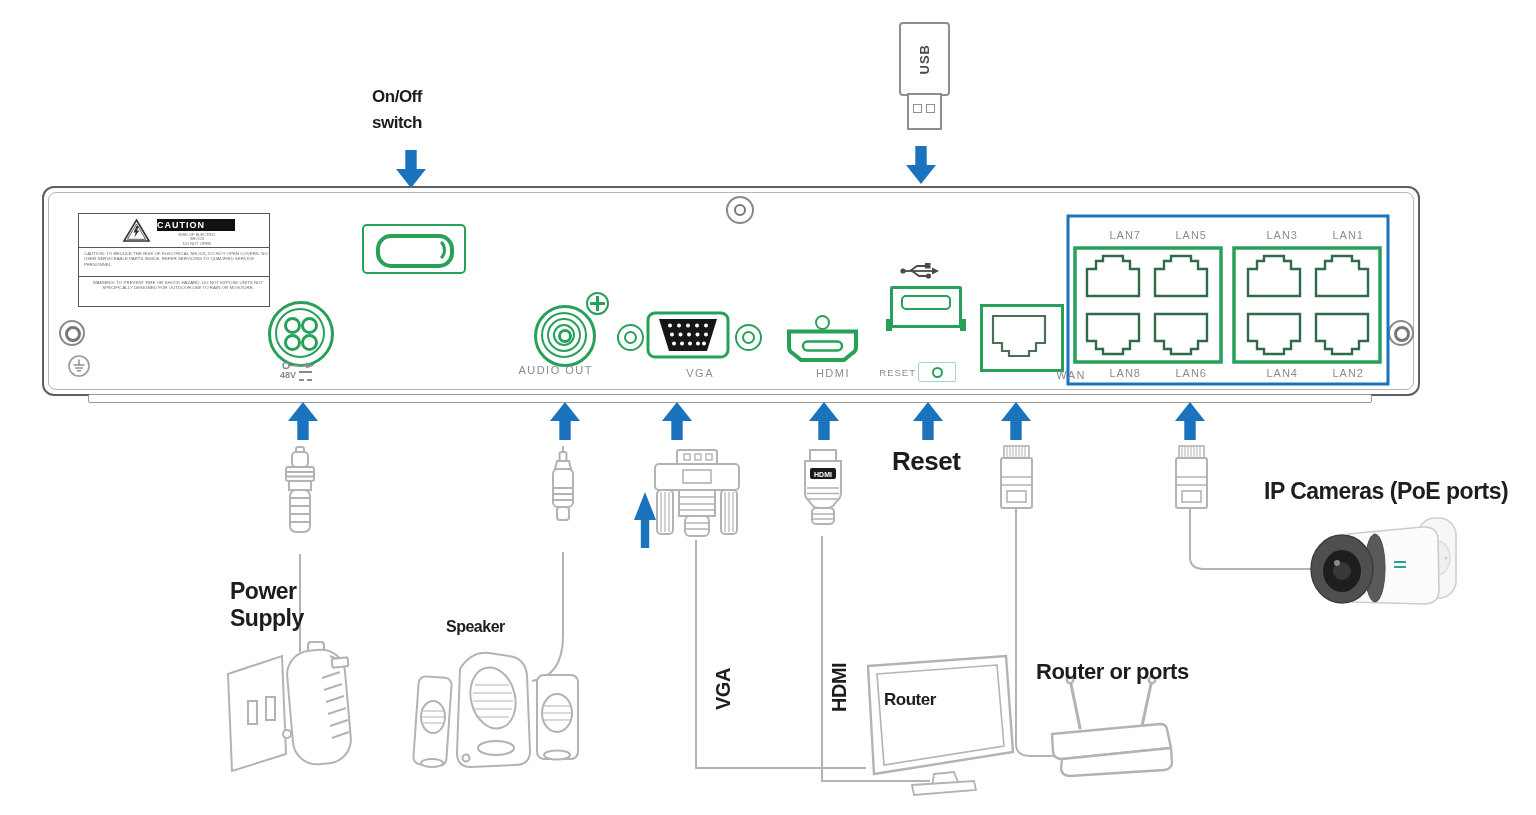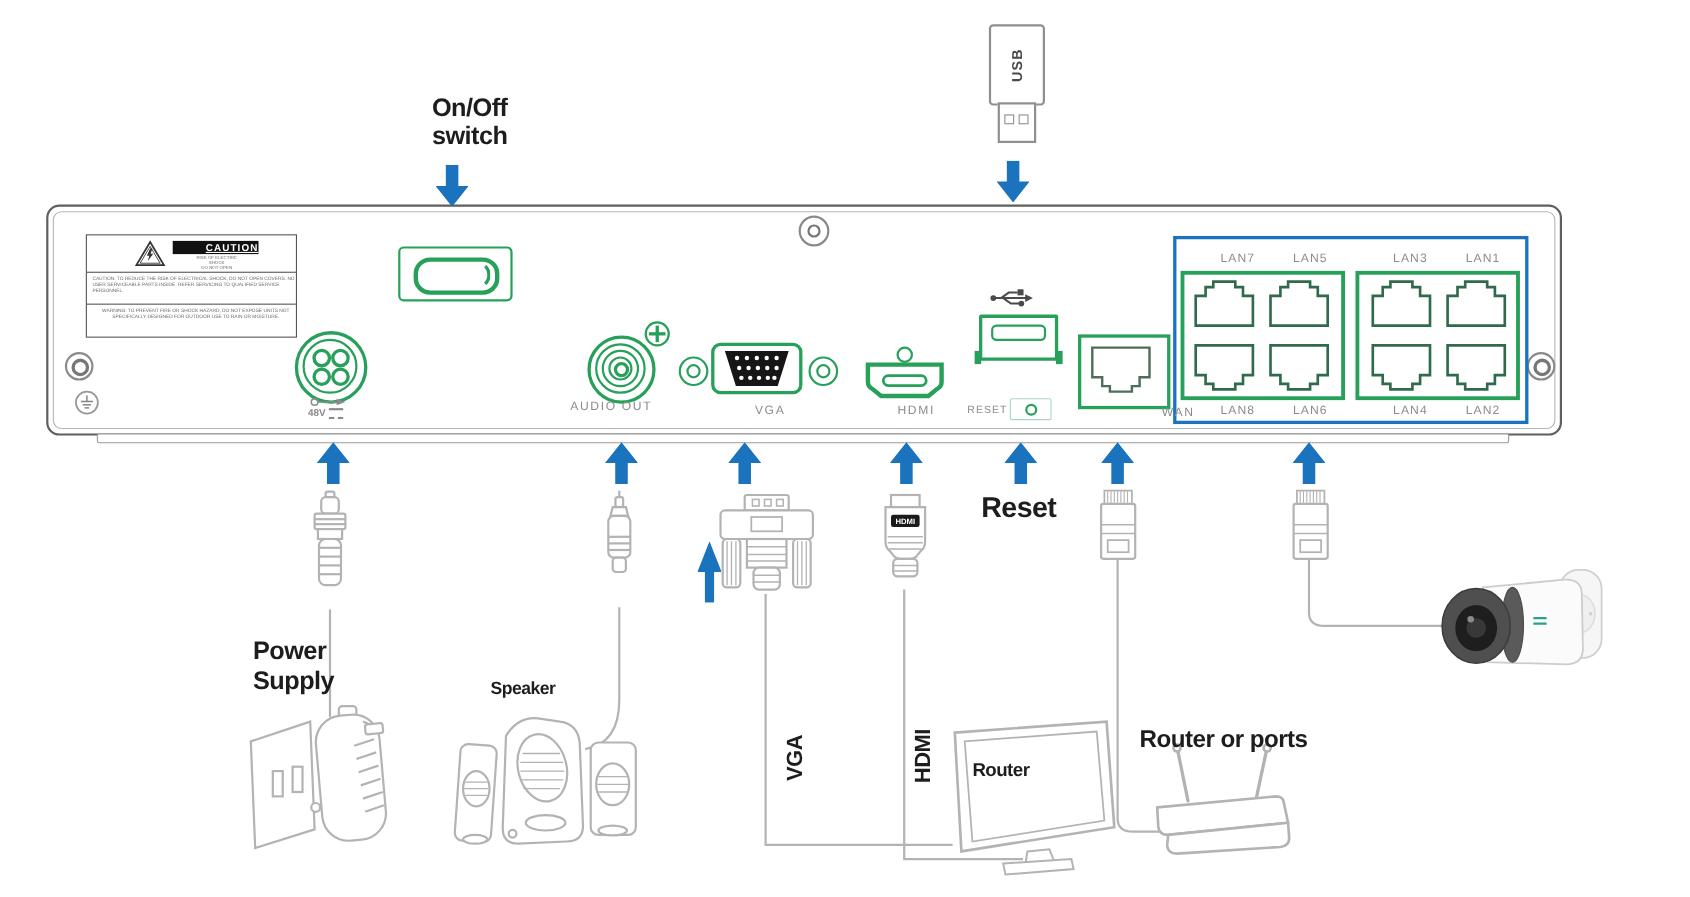--- a/index.html
+++ b/index.html
@@ -9,21 +9,21 @@
   svg{position:absolute;overflow:visible;}
   
   .chassis{left:42px;top:186px;width:1374px;height:206px;border:2px solid #5f5f5f;border-radius:12px;background:#fff;z-index:1;}
   .chassis-inner{position:absolute;left:4px;top:4px;right:4px;bottom:4px;border:1px solid #b5b5b5;border-radius:8px;}
   .chassis-lip{left:88px;top:394px;width:1282px;height:7px;border:1.5px solid #9a9a9a;border-radius:2px;background:#fff;z-index:1;}
   .screw-outer{width:22px;height:22px;border:2px solid #8a8a8a;border-radius:50%;z-index:2;background:#fff;}
   .screw-inner{position:absolute;left:4px;top:4px;width:10px;height:10px;border:3px solid #777;border-radius:50%;}
   
   .caution{left:78px;top:213px;width:190px;height:92px;border:1.5px solid #555;background:#fff;z-index:2;}
   .c-bar{position:absolute;left:78px;top:5px;width:78px;height:12px;background:#111;color:#fff;
-         font-size:9px;font-weight:bold;text-align:right;line-height:12px;letter-spacing:1px;text-decoration:underline;}
+         font-size:9px;font-weight:bold;text-align:left;line-height:12px;letter-spacing:1px;}
   .c-sub{position:absolute;left:66px;top:18px;width:104px;text-align:center;color:#666;
          font-size:8px;line-height:1.15;transform:scale(.5);transform-origin:50% 0;white-space:pre-line;}
   .c-div1{position:absolute;left:0;top:33px;width:100%;border-top:1px solid #555;}
   .c-div2{position:absolute;left:0;top:62px;width:100%;border-top:1px solid #555;}
   .t6{position:absolute;font-size:8px;line-height:1.25;transform:scale(.55);transform-origin:0 0;color:#6b6b6b;width:178%;}
   
   .gring{border-style:solid;border-color:var(--green);border-radius:50%;position:absolute;background:transparent;}
   .portlbl{position:absolute;color:var(--label-gray);font-size:11px;letter-spacing:1.5px;text-align:right;z-index:3;}
   
   .arr{position:absolute;width:30px;height:38px;background:var(--blue);z-index:4;}
@@ -400,24 +400,25 @@
   <div class="arr arr-dn" style="left:396px;top:150px;"></div>
   <div class="arr arr-dn" style="left:906px;top:146px;"></div>
   <div class="arr arr-up" style="left:288px;top:402px;"></div>
   <div class="arr arr-up" style="left:550px;top:402px;"></div>
   <div class="arr arr-up" style="left:662px;top:402px;"></div>
   <div class="arr arr-up" style="left:809px;top:402px;"></div>
   <div class="arr arr-up" style="left:913px;top:402px;"></div>
   <div class="arr arr-up" style="left:1001px;top:402px;"></div>
   <div class="arr arr-up" style="left:1175px;top:402px;"></div>
 
-  <div class="lbl pre" style="left:372px;top:84px;width:110px;font-size:23px;line-height:26px;text-align:center;">On/Off
+  <div class="lbl pre" style="left:342px;top:84px;width:110px;font-size:17px;line-height:26px;text-align:center;">On/Off
 switch</div>
   <div class="lbl" style="left:892px;top:446px;font-size:26px;">Reset</div>
   <div class="lbl pre" style="left:230px;top:578px;font-size:23px;line-height:27px;">Power
 Supply</div>
   <div class="lbl" style="left:446px;top:618px;font-size:16px;">Speaker</div>
   <div class="lbl vtext" style="left:712px;top:648px;height:62px;font-size:20px;">VGA</div>
   <div class="lbl vtext" style="left:828px;top:646px;height:66px;font-size:20px;">HDMI</div>
   <div class="lbl" style="left:884px;top:690px;font-size:17px;z-index:5;">Router</div>
   <div class="lbl" style="left:1036px;top:659px;font-size:22px;">Router or ports</div>
+  <div class="lbl" style="left:1264px;top:478px;font-size:23px;">IP Cameras (PoE ports)</div>
 
 </div>
 
 </body></html>

